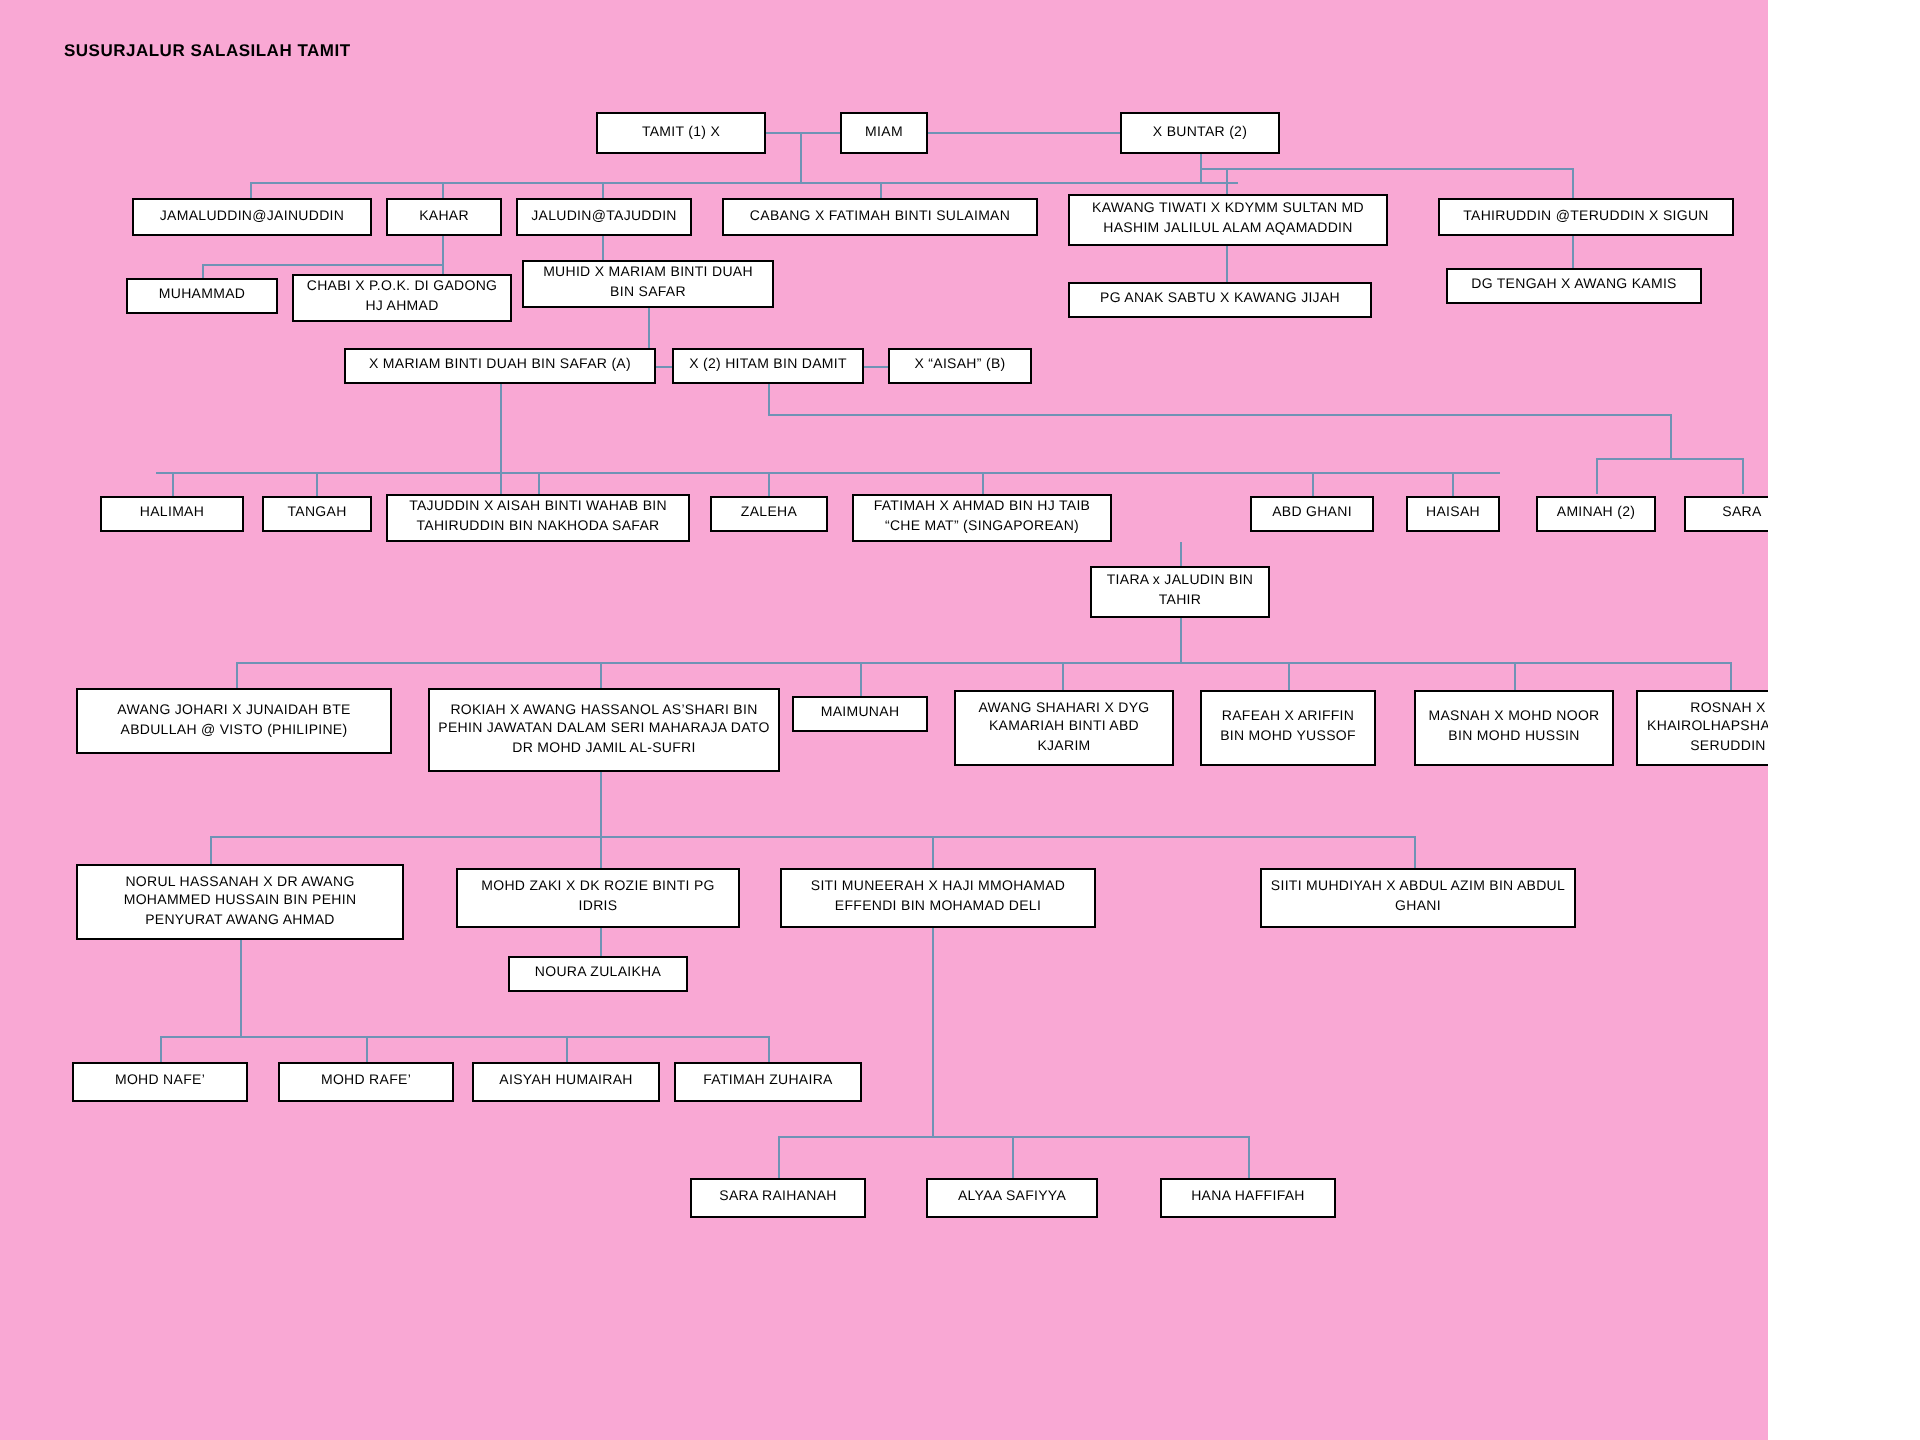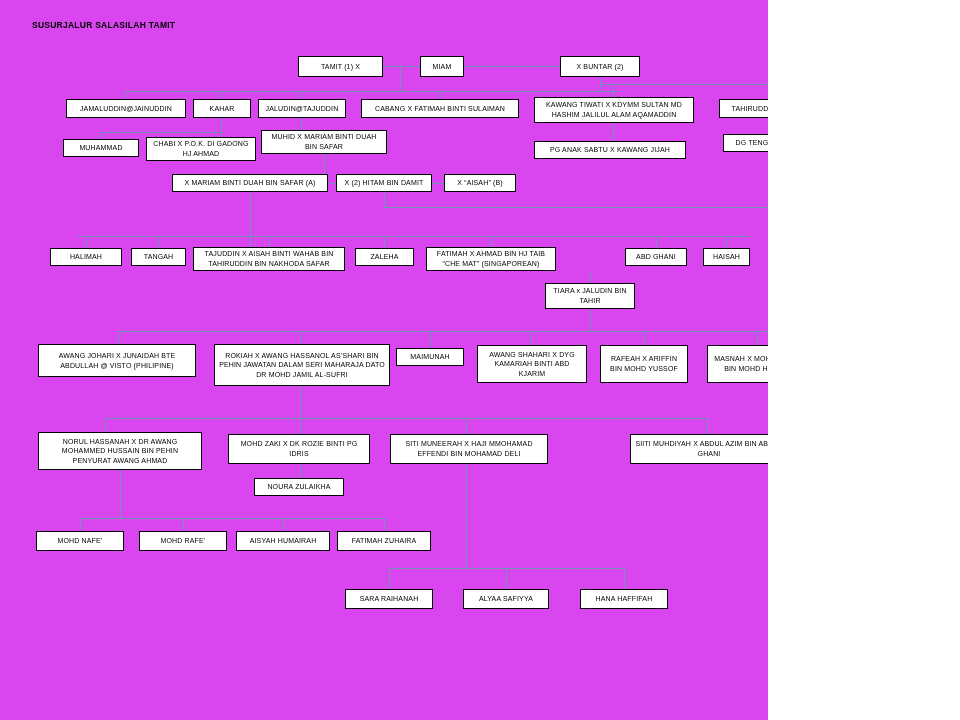--- a/index.html
+++ b/index.html
@@ -3,23 +3,23 @@
 <meta charset="utf-8">
 <title>Susurjalur Salasilah Tamit</title>
 <style>
   html,body{margin:0;padding:0;background:#ffffff;}
   body{
     font-family:"Liberation Sans","DejaVu Sans",sans-serif;
     -webkit-font-smoothing:antialiased;
   }
   #canvas{
     position:relative;
-    width:768px;
+    width:884px;
     height:720px;
-    background:#d946ef;
+    background:#f9a8d4;
     overflow:hidden;
   }
   .title{
     position:absolute;
     left:32px; top:20px;
     font-size:8.5px;
     font-weight:bold;
     letter-spacing:.25px;
     color:#000;
     white-space:nowrap;

